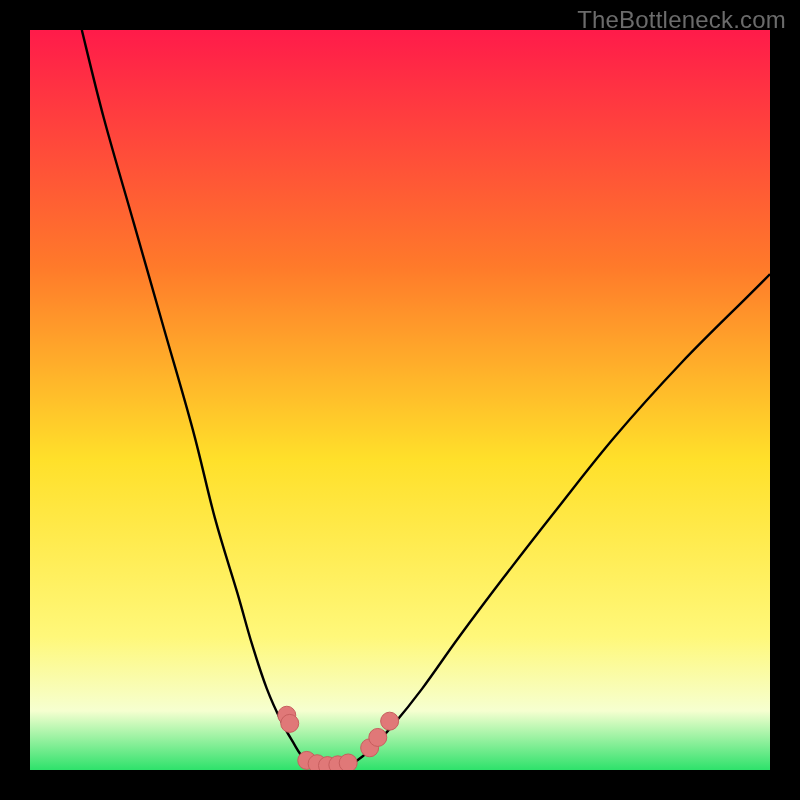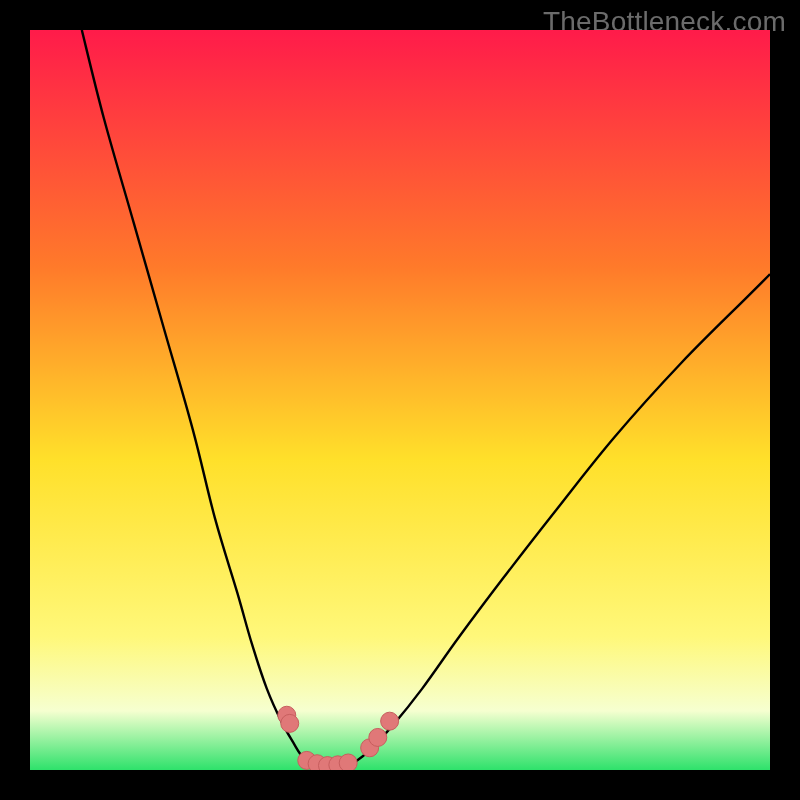--- a/index.html
+++ b/index.html
@@ -21,21 +21,21 @@
     left: 30px;
     top: 30px;
     width: 740px;
     height: 740px;
   }
   .watermark {
     position: absolute;
     top: 6px;
     right: 14px;
     color: #6b6b6b;
-    font-size: 28px;
+    font-size: 24px;
     font-weight: 400;
     letter-spacing: 0.2px;
   }
   svg { display: block; }
 </style>
 </head>
 <body>
 
 <div class="frame">
   <div class="watermark">TheBottleneck.com</div>

